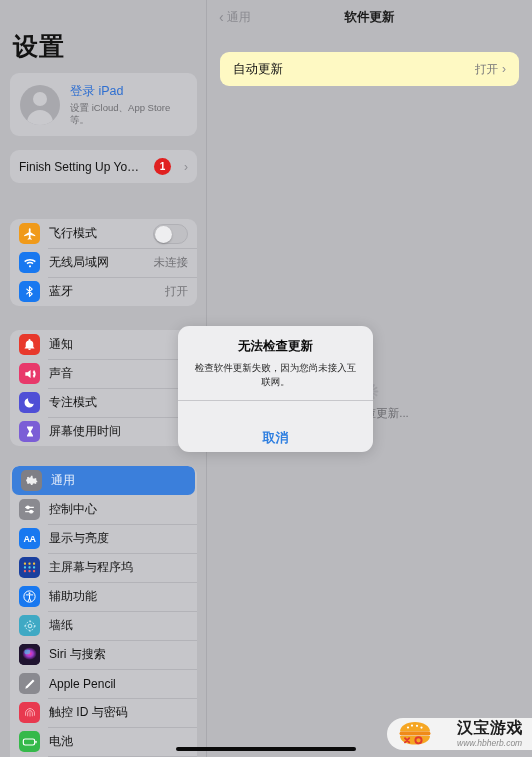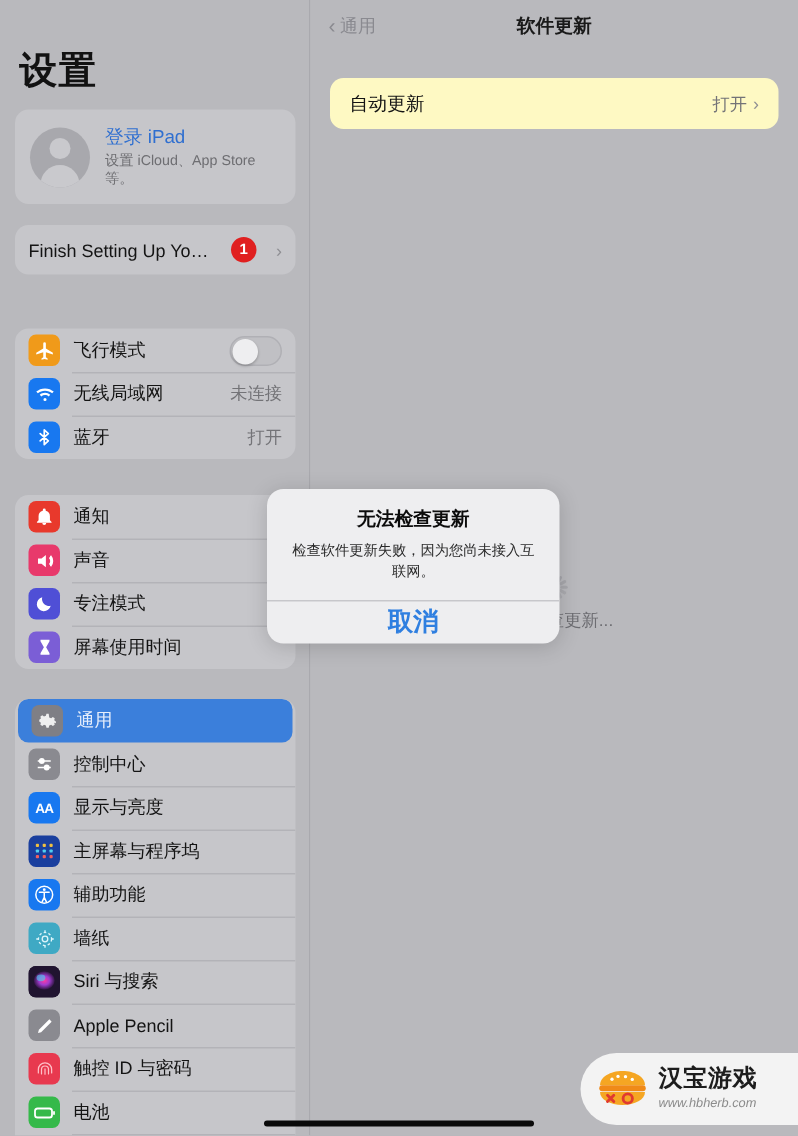--- a/index.html
+++ b/index.html
@@ -236,32 +236,32 @@
     font-size: 12.5px; font-weight: bold; color: #0c0c0c;
     margin-bottom: 6px;
   }
   .dlg-msg {
     font-size: 9.5px; color: #2a2a2a; line-height: 1.45;
   }
   .dlg-sep { height: 1px; background: #c7c7cb; }
   .dlg-btn {
     height: 28px;
     display: flex; align-items: center; justify-content: center;
-    font-size: 17px; color: #2f7fe0; font-weight: bold;
+    font-size: 13px; color: #2f7fe0; font-weight: bold; margin-top: 23px;
   }
 
   
   #watermark {
     position: absolute;
     right: 0; bottom: 7px;
-    width: 145px; height: 48px;
+    width: 145px; height: 32px;
     background: #f3f3f3;
     border-radius: 24px 0 0 24px;
     display: flex; align-items: center;
-    gap: 6px;
+    gap: 24px;
     padding-left: 10px;
     z-index: 30;
   }
   .wm-logo {
     width: 36px; height: 30px;
     flex: 0 0 36px;
     position: relative;
   }
   .wm-text { line-height: 1.05; }
   .wm-title {

